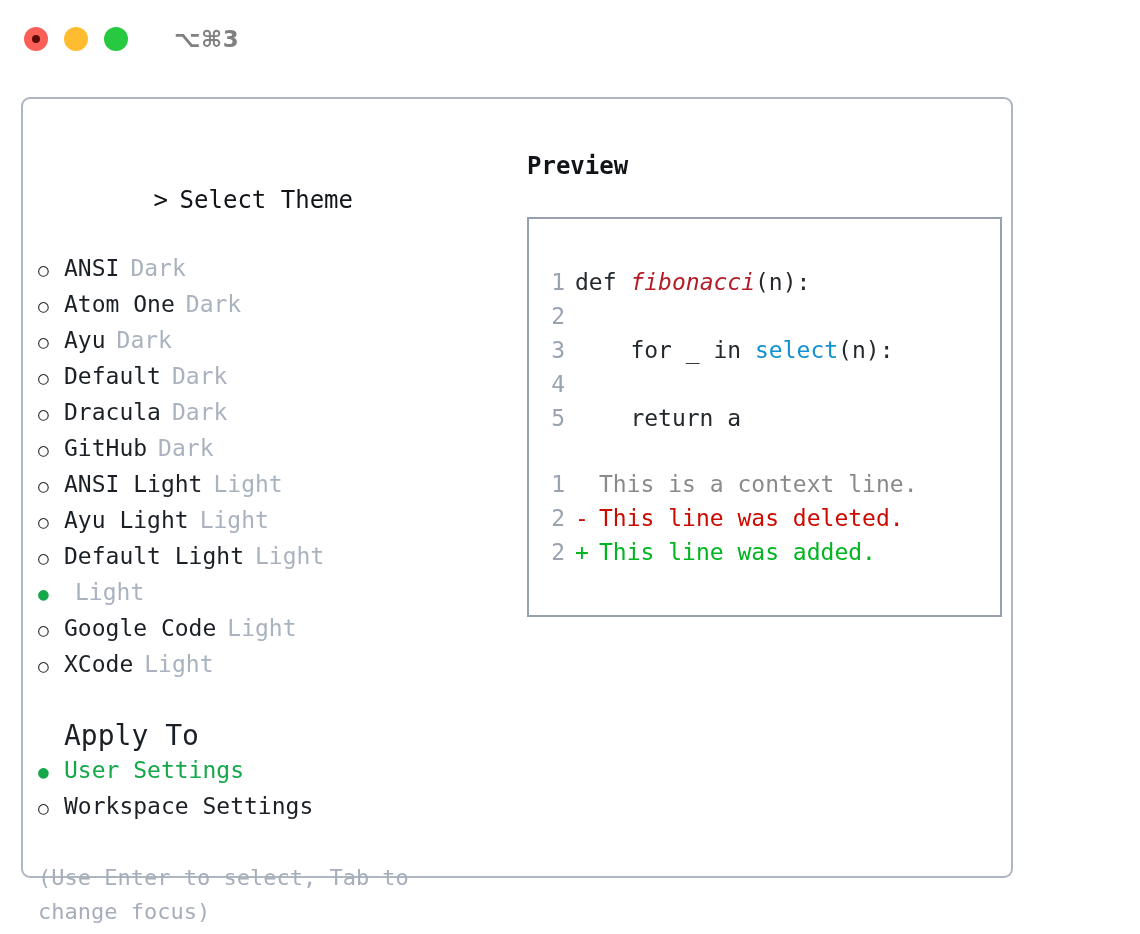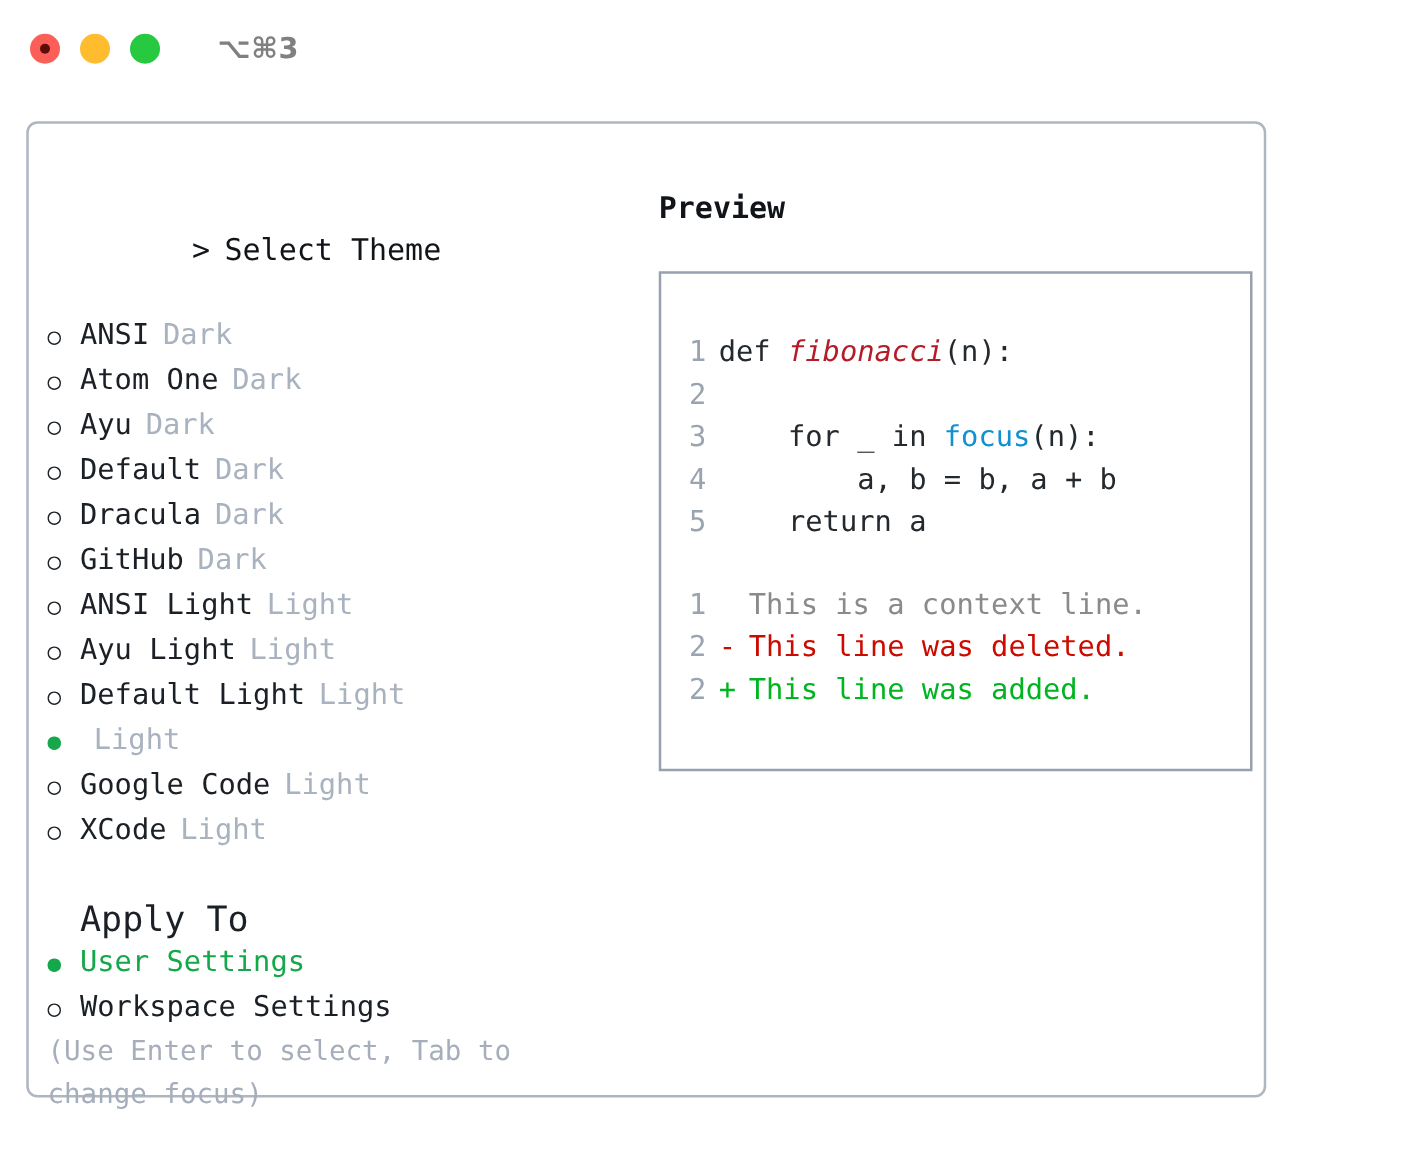--- a/index.html
+++ b/index.html
@@ -132,20 +132,21 @@
   .apply-block { margin-top: 36px; }
   .apply-title {
     font-size: 28px;
     line-height: 34px;
     color: #1b2026;
     padding-left: 26px;
     white-space: pre;
   }
 
   .hint {
+    margin-top: 36px;
     font-size: 22px;
     line-height: 34px;
     color: #a6aebb;
     width: 420px;
     white-space: pre-wrap;
   }
 
   
   .right-col {
     position: absolute;
@@ -246,22 +247,22 @@
 
       <div class="hint">(Use Enter to select, Tab to change focus)</div>
     </div>
 
     <div class="right-col">
       <div class="preview-title">Preview</div>
       <div class="preview-box">
         <div id="code-block">
             <div class="code-line"><span class="lineno">1</span><span class="code-text"><span class="tok-plain">def </span><span class="tok-fn">fibonacci</span><span class="tok-plain">(n):</span></span></div>
             <div class="code-line"><span class="lineno">2</span></div>
-            <div class="code-line"><span class="lineno">3</span><span class="code-text"><span class="tok-plain">    for _ in </span><span class="tok-builtin">focus</span><span class="tok-plain">(n):</span></span></div>
-            <div class="code-line"><span class="lineno">4</span><span class="code-text"><span class="tok-plain">        a, b = b, a + b</span></span></div>
+            <div class="code-line"><span class="lineno">3</span><span class="code-text"><span class="tok-plain">    for _ in </span><span class="tok-builtin">select</span><span class="tok-plain">(n):</span></span></div>
+            <div class="code-line"><span class="lineno">4</span></div>
             <div class="code-line"><span class="lineno">5</span><span class="code-text"><span class="tok-plain">    return a</span></span></div>
           </div>
         <div class="diff-gap"></div>
         <div id="diff-block">
             <div class="code-line"><span class="lineno">1</span><span class="diff-ctx"><span class="diff-sign"> </span><span>This is a context line.</span></span></div>
             <div class="code-line"><span class="lineno">2</span><span class="diff-del"><span class="diff-sign">-</span><span>This line was deleted.</span></span></div>
             <div class="code-line"><span class="lineno">2</span><span class="diff-add"><span class="diff-sign">+</span><span>This line was added.</span></span></div>
           </div>
       </div>
     </div>

